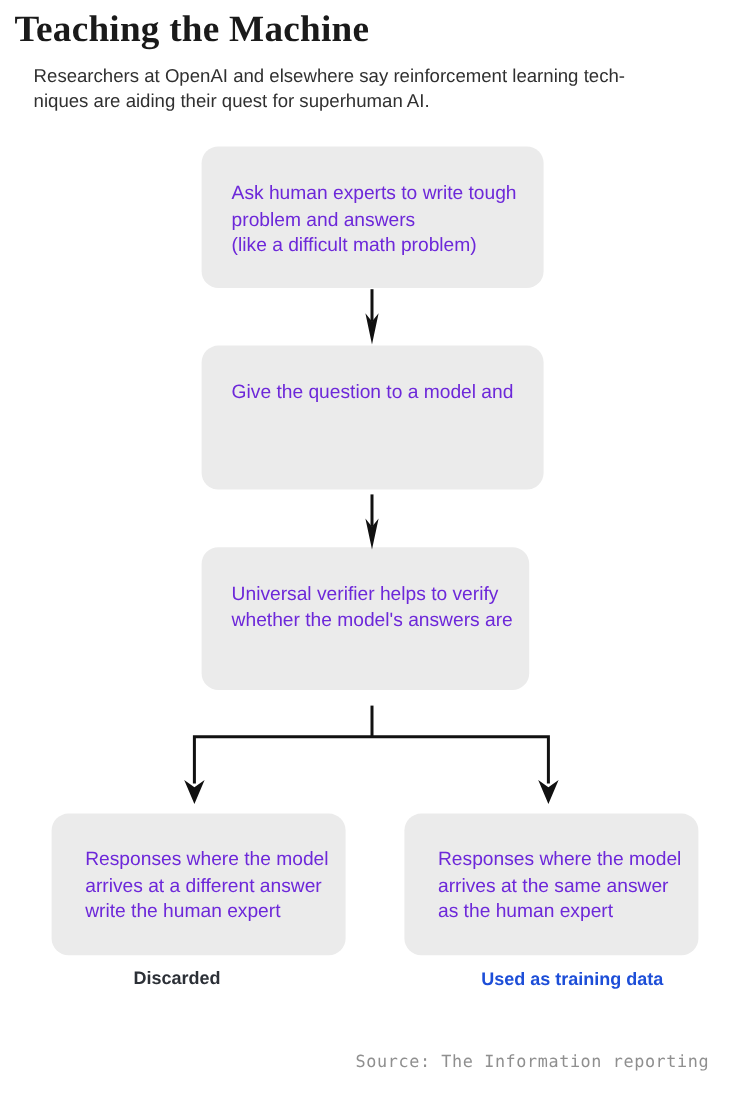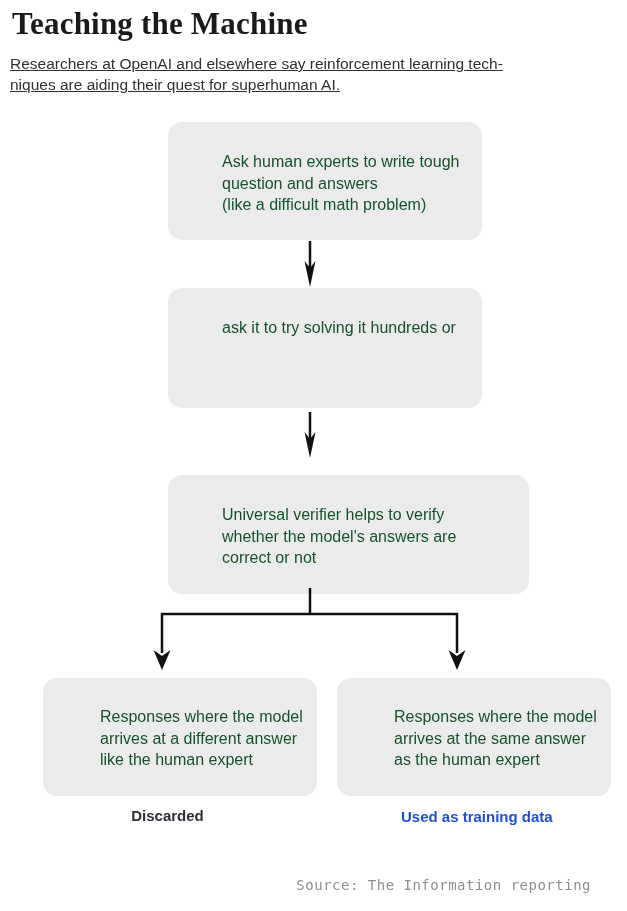--- a/index.html
+++ b/index.html
@@ -17,53 +17,51 @@
     left: 12px;
     top: 6px;
     font-family: "Liberation Serif", serif;
     font-weight: 700;
     font-size: 31px;
     letter-spacing: 0.2px;
     color: #1a1a1a;
   }
   .subtitle {
     position: absolute;
-    left: 10px;
+    left: 28px;
     top: 53px;
     font-size: 15.5px;
     line-height: 21px;
     color: #303030;
-    text-decoration: underline;
   }
   .subtitle div { white-space: nowrap; }
   .flowbox {
     position: absolute;
     background: #ebebeb;
     border-radius: 14px;
-    color: #14532d;
+    color: #6d28d9;
     font-size: 16px;
     line-height: 21.5px;
-    padding-left: 29px;
   }
   .flowbox .inner { padding: 29px 16px 0 25px; }
   #box1 { left: 168px; top: 122px; width: 285px; height: 118px; }
   #box2 { left: 168px; top: 288px; width: 285px; height: 120px; }
-  #box3 { left: 168px; top: 475px; width: 332px; height: 119px; }
+  #box3 { left: 168px; top: 456px; width: 273px; height: 119px; }
   #boxL { left: 43px;  top: 678px; width: 245px; height: 118px; }
   #boxR { left: 337px; top: 678px; width: 245px; height: 118px; }
   #boxL .inner, #boxR .inner { padding: 28px 10px 0 16px; margin-left: 12px; }
   .tline { white-space: nowrap; }
   .connectors {
     position: absolute;
     left: 0; top: 0;
     pointer-events: none;
   }
   .label-left {
     position: absolute;
-    left: 45px;
+    left: 25px;
     top: 807px;
     width: 245px;
     text-align: center;
     font-weight: 700;
     font-size: 15px;
     color: #2c3037;
   }
   .label-right {
     position: absolute;
     left: 401px;
@@ -92,44 +90,43 @@
   <h1 class="title" style="margin:0;">Teaching the Machine</h1>
 
   <div class="subtitle">
     <div class="tline">Researchers at OpenAI and elsewhere say reinforcement learning tech-</div>
     <div class="tline">niques are aiding their quest for superhuman AI.</div>
   </div>
 
   <div class="flowbox" id="box1">
     <div class="inner">
       <div class="tline">Ask human experts to write tough</div>
-      <div class="tline">question and answers</div>
+      <div class="tline">problem and answers</div>
       <div class="tline">(like a difficult math problem)</div>
     </div>
   </div>
 
   <div class="flowbox" id="box2">
     <div class="inner">
-      <div class="tline">ask it to try solving it hundreds or</div>
+      <div class="tline">Give the question to a model and</div>
     </div>
   </div>
 
   <div class="flowbox" id="box3">
     <div class="inner">
       <div class="tline">Universal verifier helps to verify</div>
       <div class="tline">whether the model's answers are</div>
-      <div class="tline">correct or not</div>
     </div>
   </div>
 
   <div class="flowbox" id="boxL">
     <div class="inner">
       <div class="tline">Responses where the model</div>
       <div class="tline">arrives at a different answer</div>
-      <div class="tline">like the human expert</div>
+      <div class="tline">write the human expert</div>
     </div>
   </div>
 
   <div class="flowbox" id="boxR">
     <div class="inner">
       <div class="tline">Responses where the model</div>
       <div class="tline">arrives at the same answer</div>
       <div class="tline">as the human expert</div>
     </div>
   </div>

